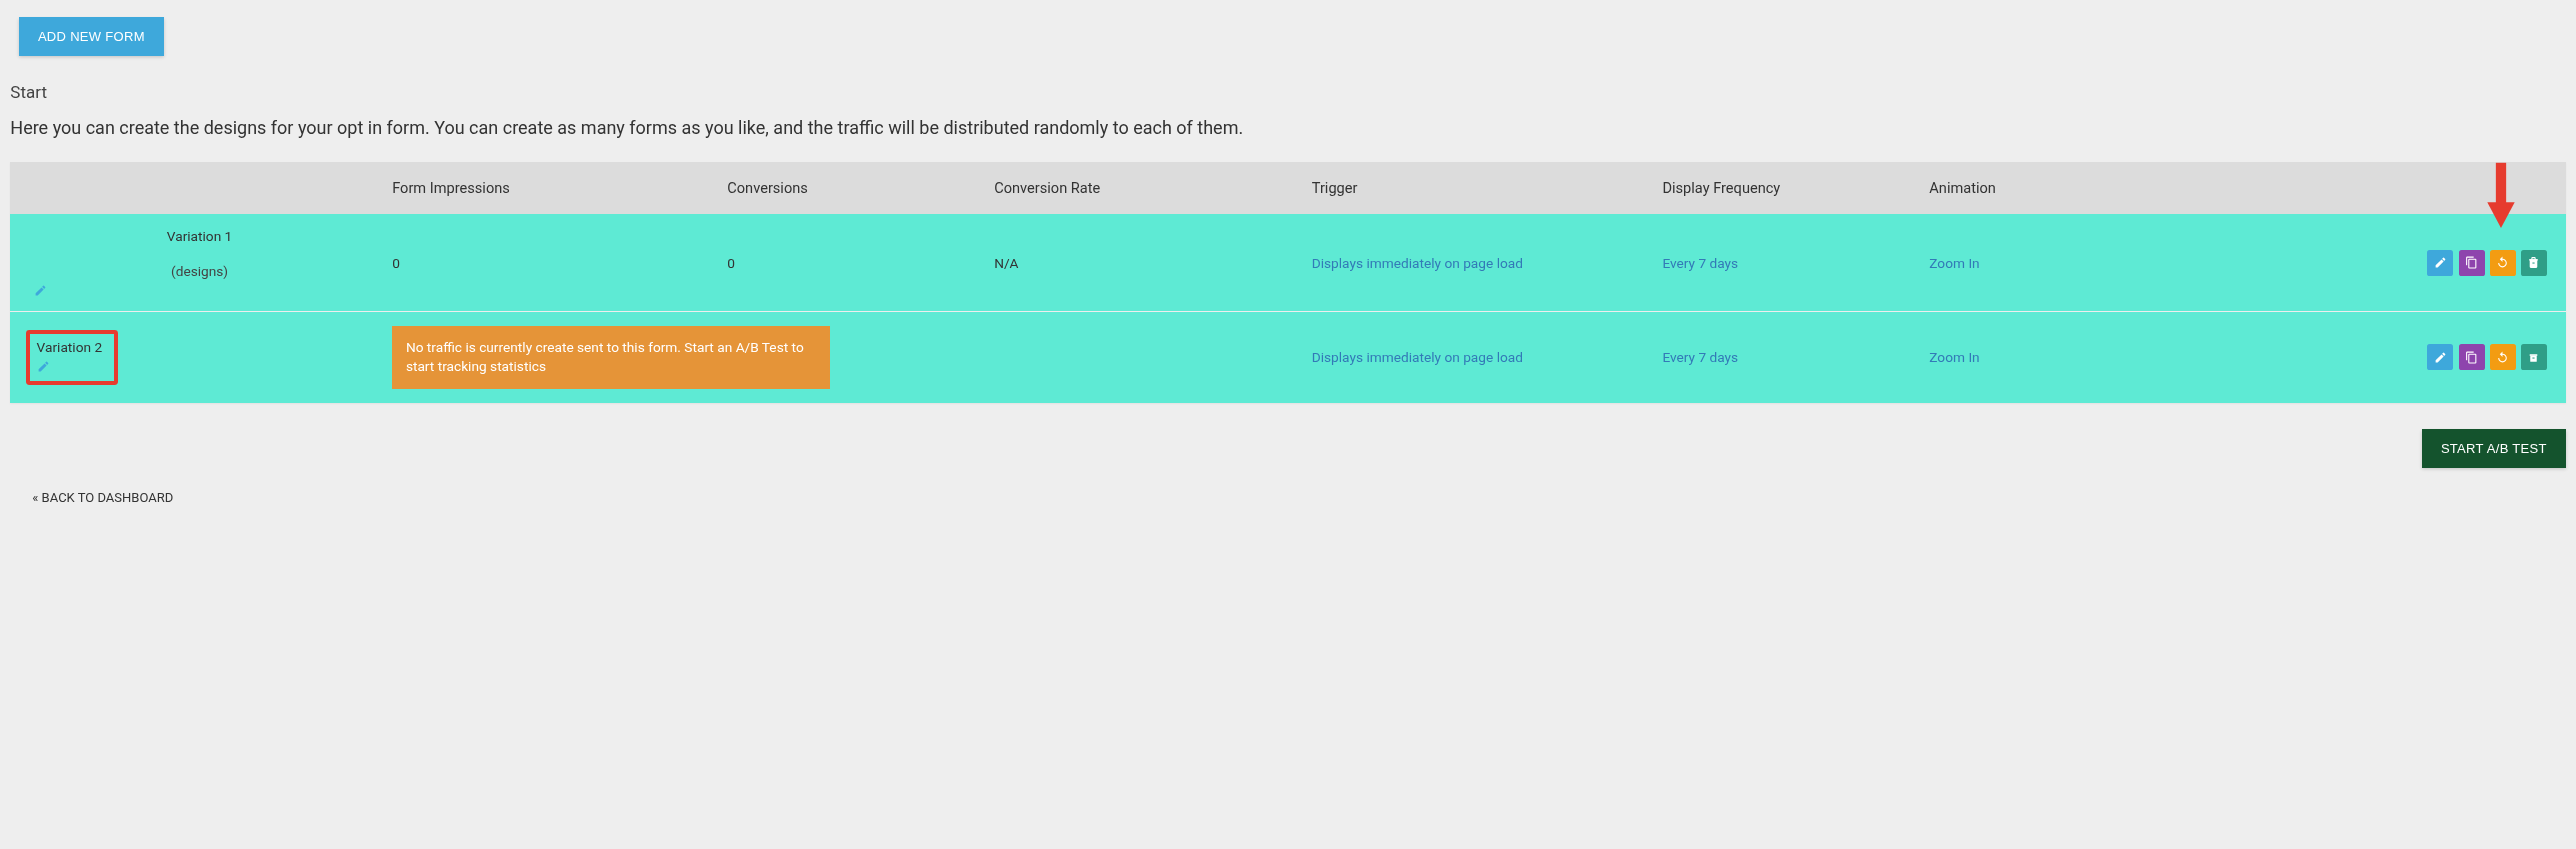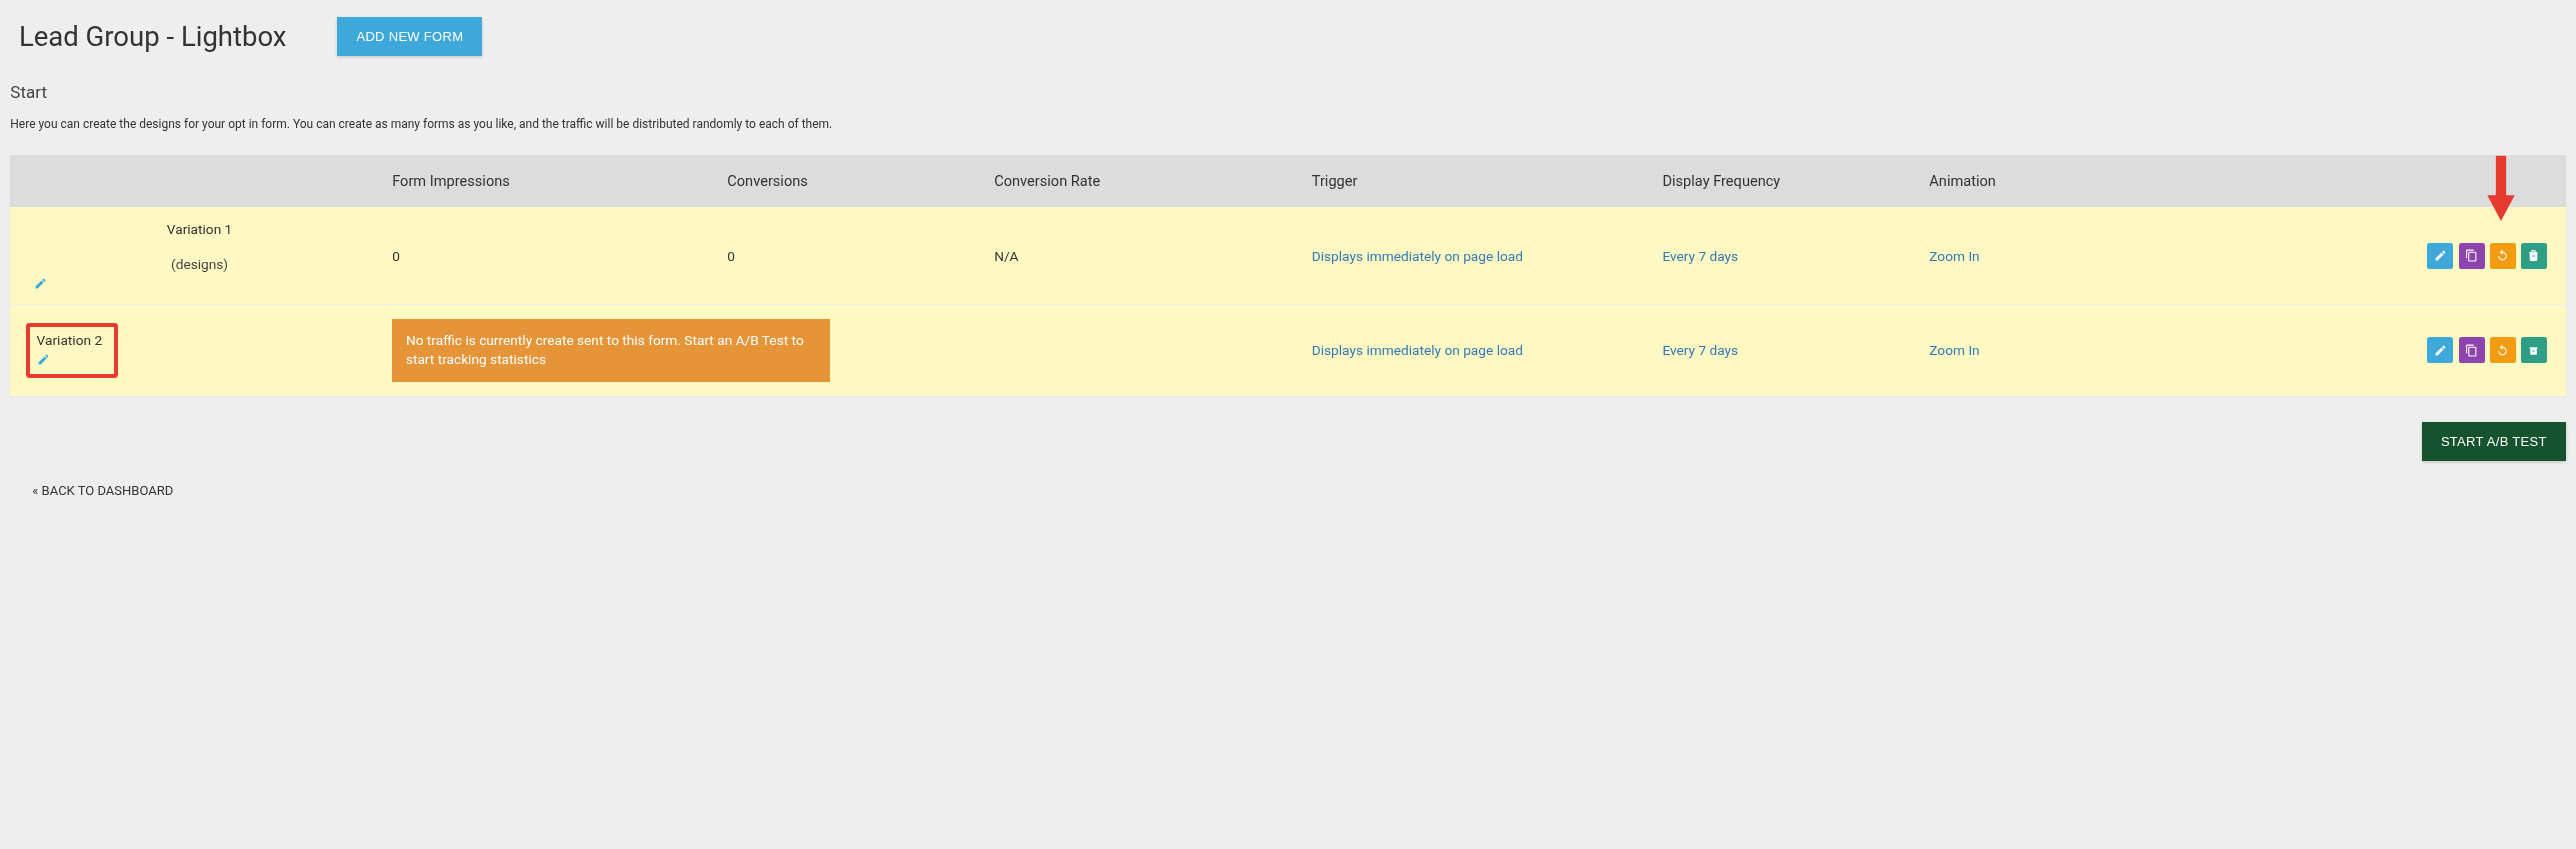--- a/index.html
+++ b/index.html
@@ -37,28 +37,28 @@
     border-radius: 0;
   }
   .btn-blue { background: #3ea8db; }
   .btn-green { background: #14532d; margin-top: 12px; }
   .section-title {
     font-size: 17px;
     color: #444;
     margin-bottom: 15.4px;
   }
   .section-desc {
-    font-size: 12px;
+    font-size: 18px;
     color: #333;
     margin-bottom: 24px;
   }
   .table {
     width: 100%;
     border-collapse: collapse;
-    background: #fef9c3;
+    background: #5eead4;
     box-shadow: 0 0.9px 1.7px rgba(0,0,0,0.05);
   }
   .table thead th {
     background: #dcdcdc;
     text-align: left;
     font-weight: 400;
     font-size: 14.6px;
     color: #333;
     padding: 17px 13.7px;
   }
@@ -143,21 +143,20 @@
     font-size: 13px;
     color: #333;
     cursor: pointer;
   }
   .table-wrap { position: relative; }
 </style>
 </head>
 <body>
 
 <div class="header-row">
-  <h1 class="page-title">Lead Group - Lightbox</h1>
   <button class="btn btn-blue">ADD NEW FORM</button>
 </div>
 
 <div class="section-title">Start</div>
 <div class="section-desc">Here you can create the designs for your opt in form. You can create as many forms as you like, and the traffic will be distributed randomly to each of them.</div>
 
 <div class="table-wrap">
 
 <svg class="arrow-overlay" style="top:-1.7px; right:41px;" width="48" height="67" viewBox="0 0 56 78">
   <g fill="#e63b2e">

